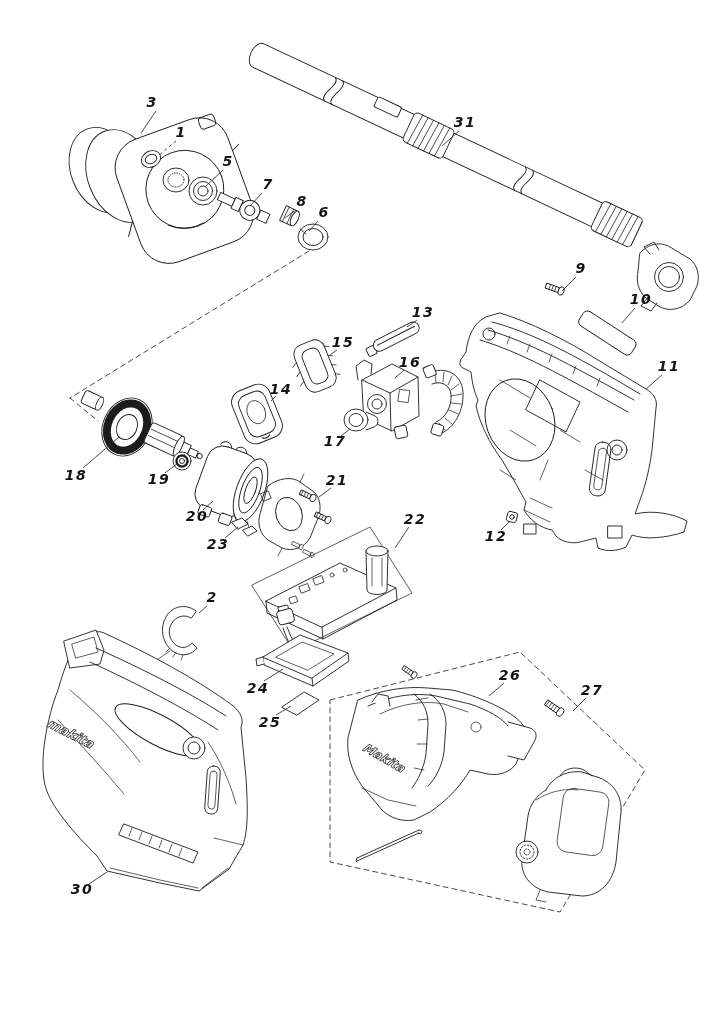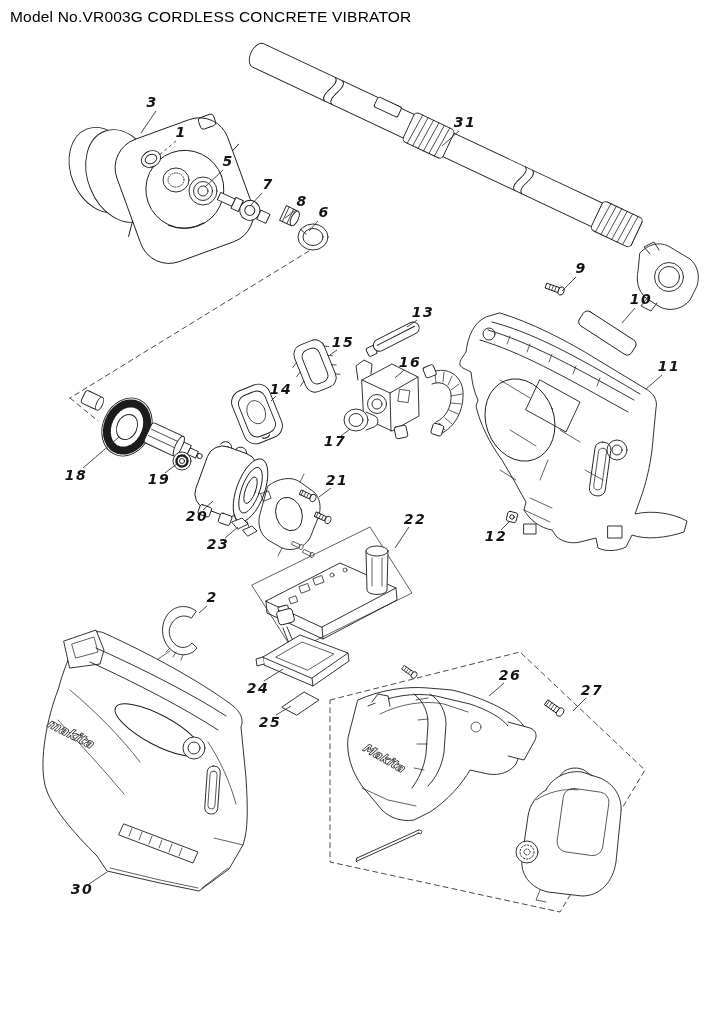--- a/index.html
+++ b/index.html
@@ -15,21 +15,20 @@
           font-size:14px;fill:#121212;stroke:none;letter-spacing:1.5px;}
   .leader{stroke:#2a2a2a;stroke-width:.85;fill:none;}
   .leader.dashed{stroke-dasharray:3,3;}
   .logo{font-family:"DejaVu Sans",sans-serif;font-style:italic;font-weight:bold;
         fill:#fff;stroke:#2a2a2a;stroke-width:.75;}
 </style>
 </head>
 <body>
 
 <div class="page">
-  <div class="title">Model No.VR003G CORDLESS CONCRETE VIBRATOR</div>
 
   <svg class="diagram" width="724" height="1024" viewBox="0 0 724 1024">
 
     <g class="ln dash">
       <path d="M309,251 L70,398 M70,398 L98,421"></path>
     </g>
 
     <g class="ln">
       <g transform="translate(253,53) rotate(25.2)">
         <path class="f" d="M6,-13 L424,-13 L424,13 L6,13 A8,13 0 0 1 6,-13 Z"></path>

